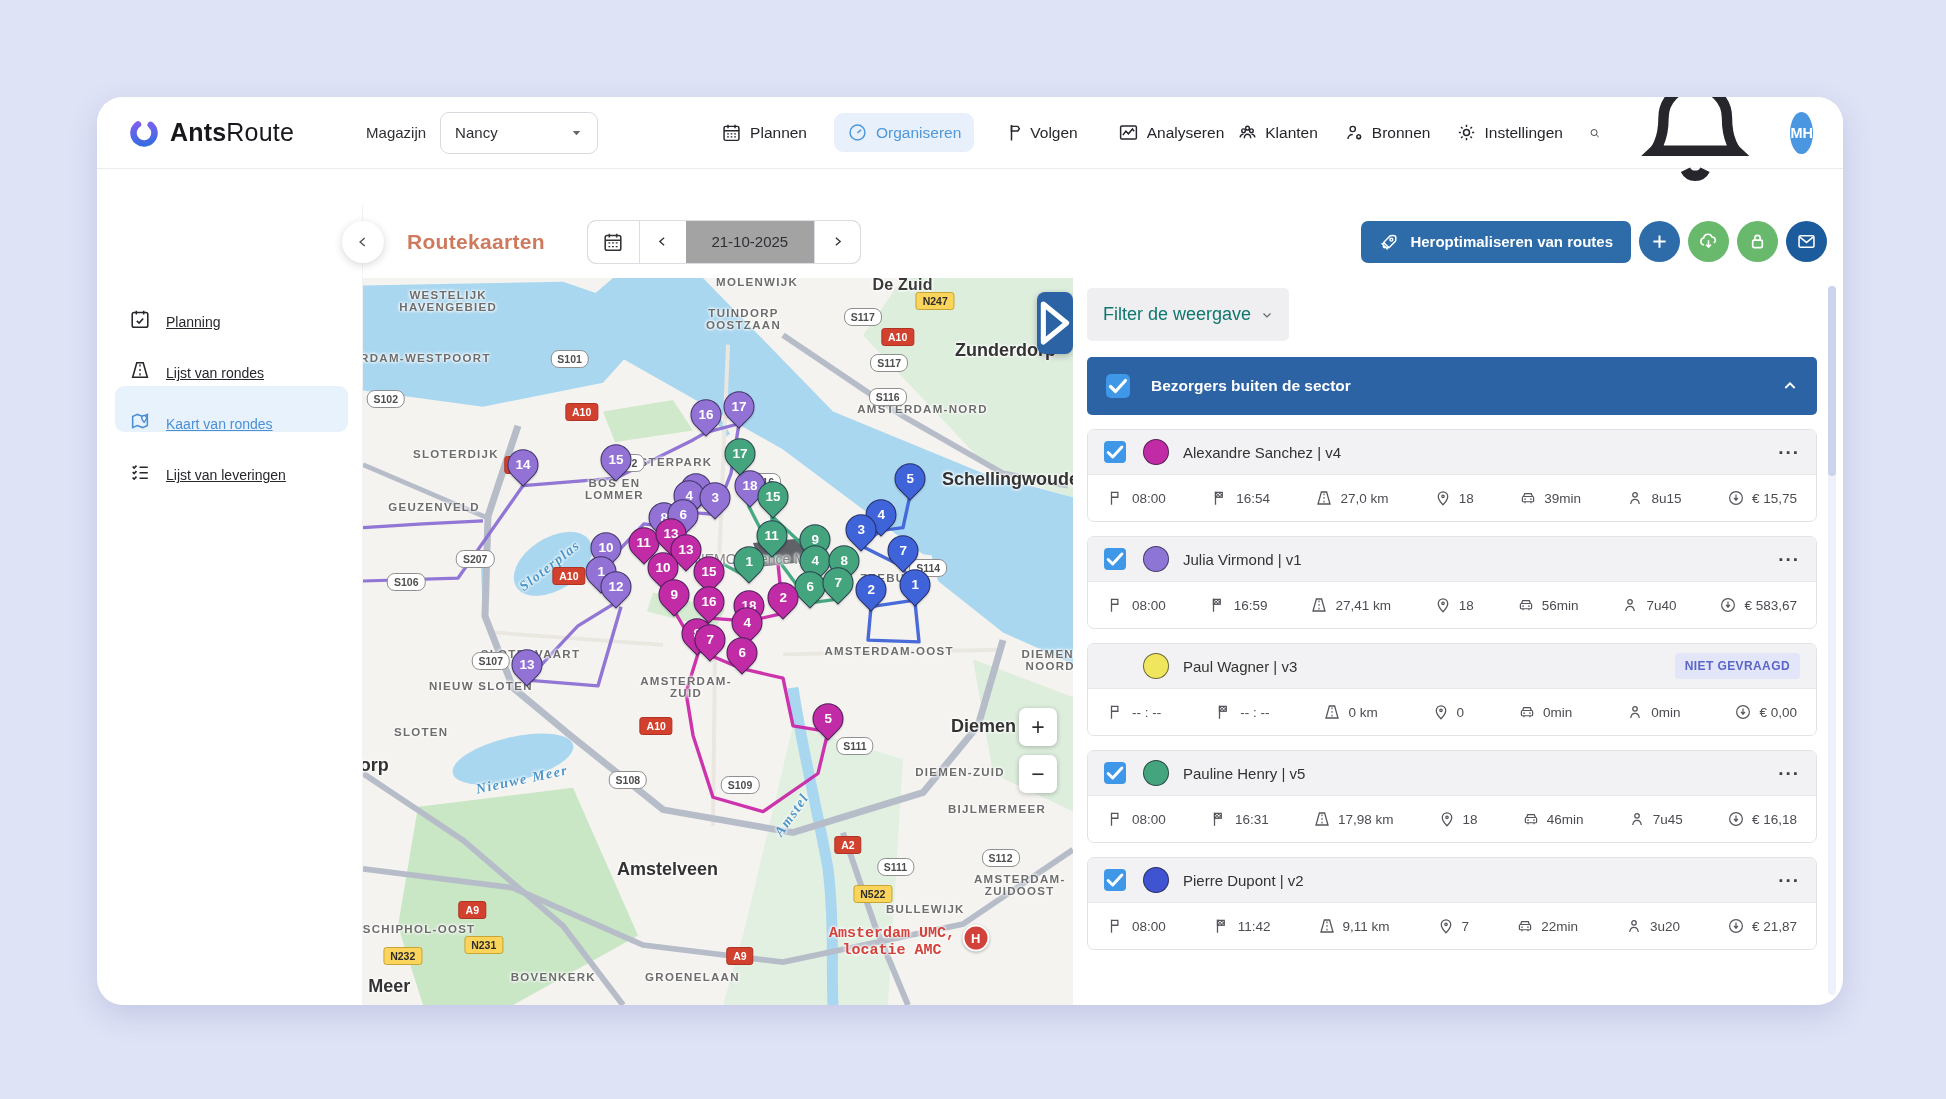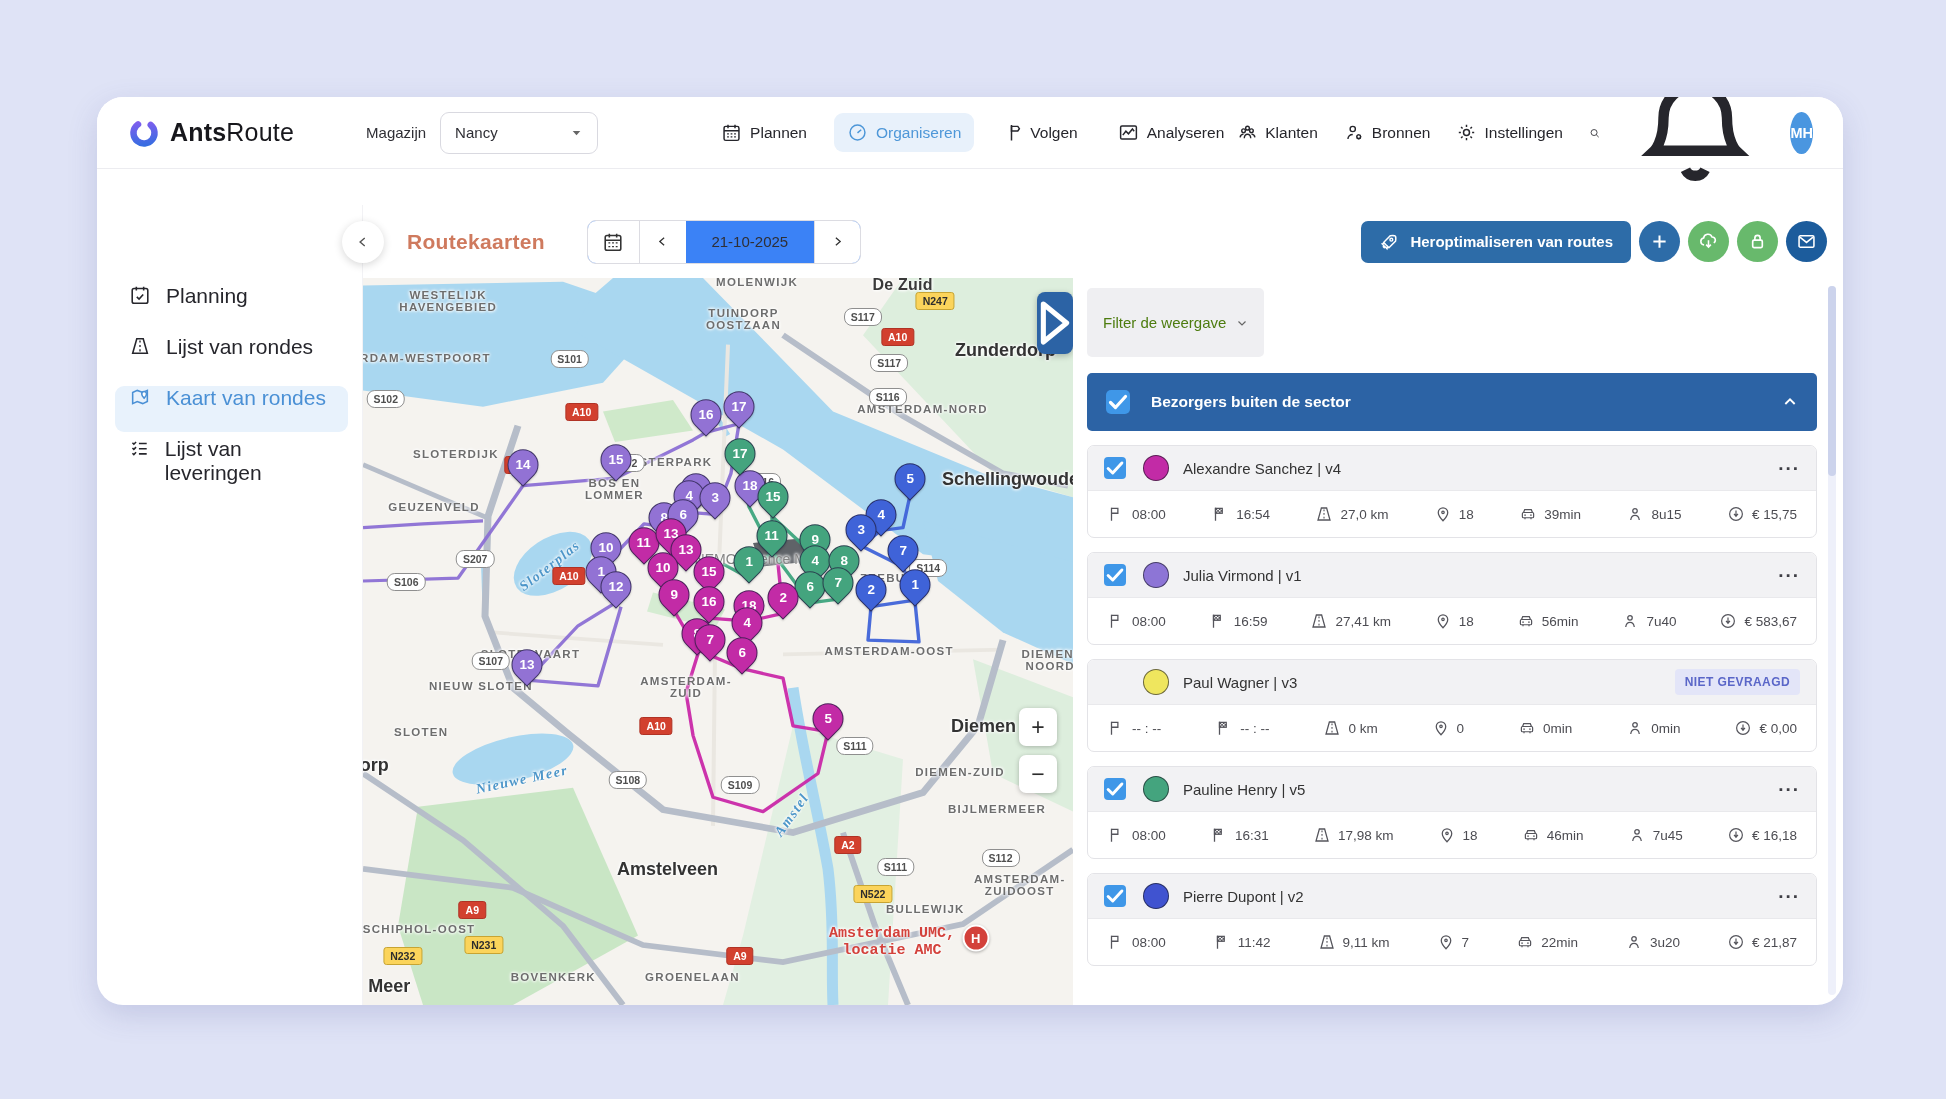--- a/index.html
+++ b/index.html
@@ -22,30 +22,30 @@
   .hdr-right { margin-left:auto; display:flex; align-items:center; gap:26px; }
   .hdr-item { display:flex; align-items:center; gap:7px; font-size:15.5px; color:#26262c; cursor:pointer; }
   .hdr-item .ic { width:21px; height:21px; }
   .icbtn { width:24px; height:24px; color:#26262c; cursor:pointer; position:relative; }
   .bell-wrap { position:relative; cursor:pointer; }
   .avatar { width:42px; height:42px; border-radius:50%; background:#4a96e0; color:#fff; font-weight:700; font-size:14.5px; display:flex; align-items:center; justify-content:center; cursor:pointer; }
 
   
   .bodyrow { flex:1; display:flex; min-height:0; }
   .sidebar { width:265px; flex:0 0 265px; padding-top:74px; }
-  .side-item { height:46px; margin:5px 14px 5px 18px; display:flex; align-items:flex-start; gap:15px; padding:0 14px; border-radius:9px; font-size:21px; color:#26262c; cursor:pointer; }
+  .side-item { height:46px; margin:5px 14px 5px 18px; display:flex; align-items:flex-end; gap:15px; padding:0 14px; border-radius:9px; font-size:14px; color:#26262c; cursor:pointer;text-decoration:underline; }
   .side-item .ic { width:22px; height:22px; }
   .side-item.active { background:#e8f2fc; color:#4a90d5; }
   .main { flex:1; display:flex; flex-direction:column; min-width:0; border-left:1px solid #f2f2f5; }
 
   
   .toolbar { height:73px; flex:0 0 73px; display:flex; align-items:center; position:relative; padding-right:16px; }
   .backcircle { position:absolute; left:-21px; top:16px; width:42px; height:42px; background:#fff; border-radius:50%; box-shadow:0 2px 8px rgba(0,0,0,.16); display:flex; align-items:center; justify-content:center; color:#555; cursor:pointer; z-index:5; }
   .pagetitle { margin-left:44px; font-size:21px; font-weight:600; color:#cf7a5e; letter-spacing:.3px; }
-  .dategroup { margin-left:42px; height:44px; border:1px solid #dcdce2; border-radius:9px; display:flex; align-items:stretch; overflow:hidden; background:#3b82f6; }
+  .dategroup { margin-left:42px; height:44px; border:1px solid #dcdce2; border-radius:9px; display:flex; align-items:stretch; overflow:hidden; background:#a3a3a3; }
   .dg-btn { display:flex; align-items:center; justify-content:center; cursor:pointer; color:#333; background:#fff; }
   .dg-cal { width:52px; border-right:1px solid #dcdce2; }
   .dg-prev { width:46px; }
   .dg-date { width:128px; display:flex; align-items:center; justify-content:center; font-size:15px; color:#2f2f35; }
   .dg-next { width:46px; border-left:1px solid #dcdce2; }
   .tb-right { margin-left:auto; display:flex; align-items:center; gap:8px; }
   .btn-primary { height:42px; background:#2d6ca8; color:#fff; border-radius:7px; display:flex; align-items:center; gap:11px; padding:0 18px; font-size:15px; font-weight:700; cursor:pointer; }
   .cbtn { width:41px; height:41px; border-radius:50%; display:flex; align-items:center; justify-content:center; color:#fff; cursor:pointer; }
   .cbtn .ic { width:21px; height:21px; }
 
@@ -67,21 +67,21 @@
   .bdg-s { background:#fff; color:#4f4f4f; border:1.5px solid #8f8f8f; border-radius:8px; }
   .pin { position:absolute; width:31px; height:31px; border-radius:50% 50% 50% 0; transform:translate(-50%,-96%) rotate(-45deg); border:1.5px solid rgba(32,28,62,.72); display:flex; align-items:center; justify-content:center; z-index:4; cursor:pointer; box-shadow:-1px 1px 2px rgba(0,0,0,.18); }
   .pin span { transform:rotate(45deg); color:#fff; font-size:13.5px; font-weight:700; }
   .zoomctl { position:absolute; right:16px; z-index:6; display:flex; flex-direction:column; gap:9px; }
   .zbtn { width:38px; height:38px; background:#fff; border-radius:7px; box-shadow:0 1px 5px rgba(0,0,0,.25); display:flex; align-items:center; justify-content:center; font-size:23px; color:#2c2c2c; cursor:pointer; }
   .collapse { position:absolute; right:0; top:14px; width:36px; height:62px; background:#2c63a5; border-radius:8px; display:flex; align-items:center; justify-content:center; z-index:6; cursor:pointer; box-shadow:0 2px 6px rgba(0,0,0,.25); }
   .hospital { position:absolute; transform:translate(-50%,-50%); width:27px; height:27px; border-radius:50%; background:#d3413b; border:2.5px solid #fff; box-shadow:0 1px 3px rgba(0,0,0,.3); color:#fff; font-weight:800; font-size:13px; display:flex; align-items:center; justify-content:center; z-index:3; }
 
   
   .panel { flex:1; min-width:0; position:relative; padding:10px 26px 0 14px; overflow:hidden; }
-  .filterchip { display:inline-flex; align-items:center; gap:10px; background:#efeff2; border-radius:5px; padding:26px 16px; font-size:15px; color:#4d7c0f; cursor:pointer; }
+  .filterchip { display:inline-flex; align-items:center; gap:10px; background:#efeff2; border-radius:5px; padding:16px 16px; font-size:18px; color:#0f766e; cursor:pointer; }
   .section-hd { margin-top:16px; height:58px; background:#2c63a5; border-radius:5px; display:flex; align-items:center; padding:0 19px; }
   .section-hd .lbl { color:#fff; font-size:15.5px; font-weight:700; margin-left:21px; }
   .chk { width:22px; height:22px; border-radius:4px; background:#3f97e8; display:flex; align-items:center; justify-content:center; flex:0 0 22px; cursor:pointer; }
   .chk.big { width:24px; height:24px; border-radius:5px; flex-basis:24px; }
   .chk svg { width:14px; height:14px; }
   .chk-spacer { width:22px; flex:0 0 22px; }
   .card { margin-top:14px; border:1px solid #e3e3e7; border-radius:7px; overflow:hidden; background:#fff; }
   .card-hd { background:#f2f2f4; height:44px; display:flex; align-items:center; padding:0 16px; }
   .drv-circle { width:26px; height:26px; border-radius:50%; margin-left:17px; border:1.5px solid rgba(20,20,30,.6); flex:0 0 26px; }
   .drv-name { margin-left:14px; font-size:15px; color:#333; }

